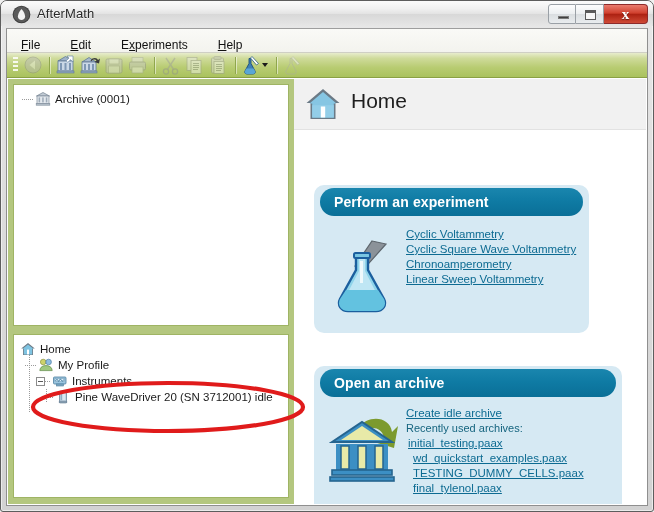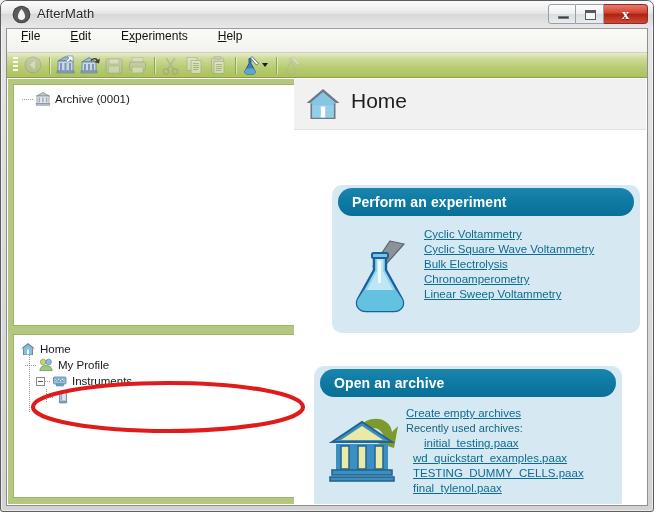--- a/index.html
+++ b/index.html
@@ -123,21 +123,21 @@
   
   .menubar {
     position: absolute;
     left: 0; top: 0;
     width: 100%;
     height: 24px;
     box-sizing: border-box;
     background: linear-gradient(to bottom, #fafaf7 0%, #f3f3ee 100%);
     border-bottom: 1px solid #cfcfc4;
     display: flex;
-    align-items: flex-start;
+    align-items: flex-end;
     padding-left: 14px;
   }
   .menu-item {
     font-size: 12px;
     color: #111111;
     margin-right: 30px;
     cursor: default;
     white-space: nowrap;
   }
   .menu-item u { text-decoration: underline; }
@@ -178,21 +178,20 @@
   .tb-btn svg { display: block; }
   .tb-btn.disabled { opacity: 0.45; filter: grayscale(0.85); }
 
   
   .left-col {
     position: absolute;
     left: 1px; top: 50px;
     width: 286px;
     bottom: 1px;
     background: #b4c77f;
-    padding-left: 34px;
   }
   .tree-panel {
     position: absolute;
     left: 5px;
     right: 5px;
     box-sizing: border-box;
     background: #ffffff;
     border: 1px solid #9fb464;
     overflow: hidden;
   }
@@ -517,58 +516,58 @@
           <div class="tree-row" style="margin-left:22px;">
             <span class="dots-h"></span>
             <span class="ico">
               <svg width="16" height="16" viewBox="0 0 16 16">
                 <rect x="4.5" y="2.2" width="7" height="11.6" rx="1" fill="#b6c9d8" stroke="#6b8499" stroke-width="0.8"></rect>
                 <rect x="5.6" y="3.2" width="4.8" height="8" fill="#dbe8f1"></rect>
                 <rect x="5.6" y="3.2" width="1.6" height="8" fill="#8fadc4"></rect>
                 <rect x="4.2" y="12.2" width="7.6" height="1.6" fill="#93a9ba" stroke="#6b8499" stroke-width="0.6"></rect>
               </svg>
             </span>
+            <span class="label">Pine WaveDriver 20 (SN 3712001) idle</span>
           </div>
         </div>
       </div>
     </div>
 
     <div class="right-col">
 
       <div class="page-header">
         <span class="home-icon-wrap">
           <svg width="36" height="36" viewBox="0 0 36 36">
             <path d="M1.5 17 L18 3 L34.5 17 L30.5 17 L30.5 33 L5.5 33 L5.5 17 Z" fill="#6b7a86"></path>
             <path d="M4.5 17.4 L18 6 L31.5 17.4 L28.8 17.4 L28.8 31.6 L7.2 31.6 L7.2 17.4 Z" fill="#86c6e3"></path>
             <path d="M7.2 19.2 L28.8 19.2 L28.8 31.6 L7.2 31.6 Z" fill="#93cee8"></path>
             <rect x="15.8" y="20.5" width="4.4" height="11" fill="#ffffff"></rect>
           </svg>
         </span>
         <div class="page-title">Home</div>
       </div>
 
-      <div class="card" style="left:38px; top:106px; width:308px; height:148px;">
+      <div class="card" style="left:20px; top:106px; width:275px; height:148px;">
         <div class="card-header">Perform an experiment</div>
         <div class="card-body">
 
           <span class="card-icon" style="left:20px; top:18px;">
             <svg width="62" height="78" viewBox="0 0 62 78">
               <path d="M38 4 L52 7 L28 34 L21 29 Z" fill="#8b9299" stroke="#5e666d" stroke-width="1.2"></path>
               <path d="M22 20 L22 33 L6 62 C3 68 7 74 14 74 L42 74 C49 74 53 68 50 62 L34 33 L34 20 Z" fill="#8fd4ea" stroke="#1b5f9e" stroke-width="2.4"></path>
               <path d="M25 22 L25 34 L11 61 C9 65 11 69 16 69 L40 69 C45 69 47 65 45 61 L31 34 L31 22 Z" fill="#bfe6f4"></path>
               <path d="M12 53 L44 53 L50 62 C53 68 49 74 42 74 L14 74 C7 74 3 68 6 62 Z" fill="#63c2e0"></path>
               <rect x="20" y="16" width="16" height="5" rx="1.5" fill="#7ac6e2" stroke="#1b5f9e" stroke-width="2"></rect>
               <path d="M26 24 L29 24 L29 46 L26 46 Z" fill="#ffffff" opacity="0.75"></path>
             </svg>
           </span>
 
           <div class="link-list" style="left:92px; top:8px;">
             <a class="card-link">Cyclic Voltammetry </a>
             <a class="card-link">Cyclic Square Wave Voltammetry </a>
-            <a class="card-link">Bulk Electrolysis </a>
             <a class="card-link">Chronoamperometry </a>
             <a class="card-link">Linear Sweep Voltammetry </a>
           </div>
         </div>
       </div>
 
       <div class="card" style="left:20px; top:287px; width:308px; height:150px;">
         <div class="card-header">Open an archive</div>
         <div class="card-body">
 
@@ -580,23 +579,23 @@
               <rect x="8" y="32" width="52" height="27" fill="#3c8fc4"></rect>
               <rect x="13" y="34" width="8" height="23" fill="#e8eaa8" stroke="#25648f" stroke-width="1.5"></rect>
               <rect x="30" y="34" width="8" height="23" fill="#e8eaa8" stroke="#25648f" stroke-width="1.5"></rect>
               <rect x="47" y="34" width="8" height="23" fill="#e8eaa8" stroke="#25648f" stroke-width="1.5"></rect>
               <rect x="4" y="58" width="60" height="5" fill="#3c8fc4" stroke="#25648f" stroke-width="1.6"></rect>
               <rect x="2" y="65" width="64" height="4" fill="#3c8fc4" stroke="#25648f" stroke-width="1.6"></rect>
             </svg>
           </span>
 
           <div class="link-list" style="left:92px; top:6px;">
-            <a class="card-link">Create empty archives</a>
+            <a class="card-link">Create idle archive</a>
             <span class="plain-line">Recently used archives:</span>
-            <a class="card-link" style="margin-left:18px">initial_testing.paax</a>
+            <a class="card-link" style="margin-left:2px">initial_testing.paax</a>
             <a class="card-link" style="margin-left:7px">wd_quickstart_examples.paax</a>
             <a class="card-link" style="margin-left:7px">TESTING_DUMMY_CELLS.paax</a>
             <a class="card-link" style="margin-left:7px">final_tylenol.paax</a>
           </div>
         </div>
       </div>
     </div>
   </div>
 
   <svg class="annot-ellipse" style="left:28px; top:378px;" width="280" height="58" viewBox="0 0 280 58">

